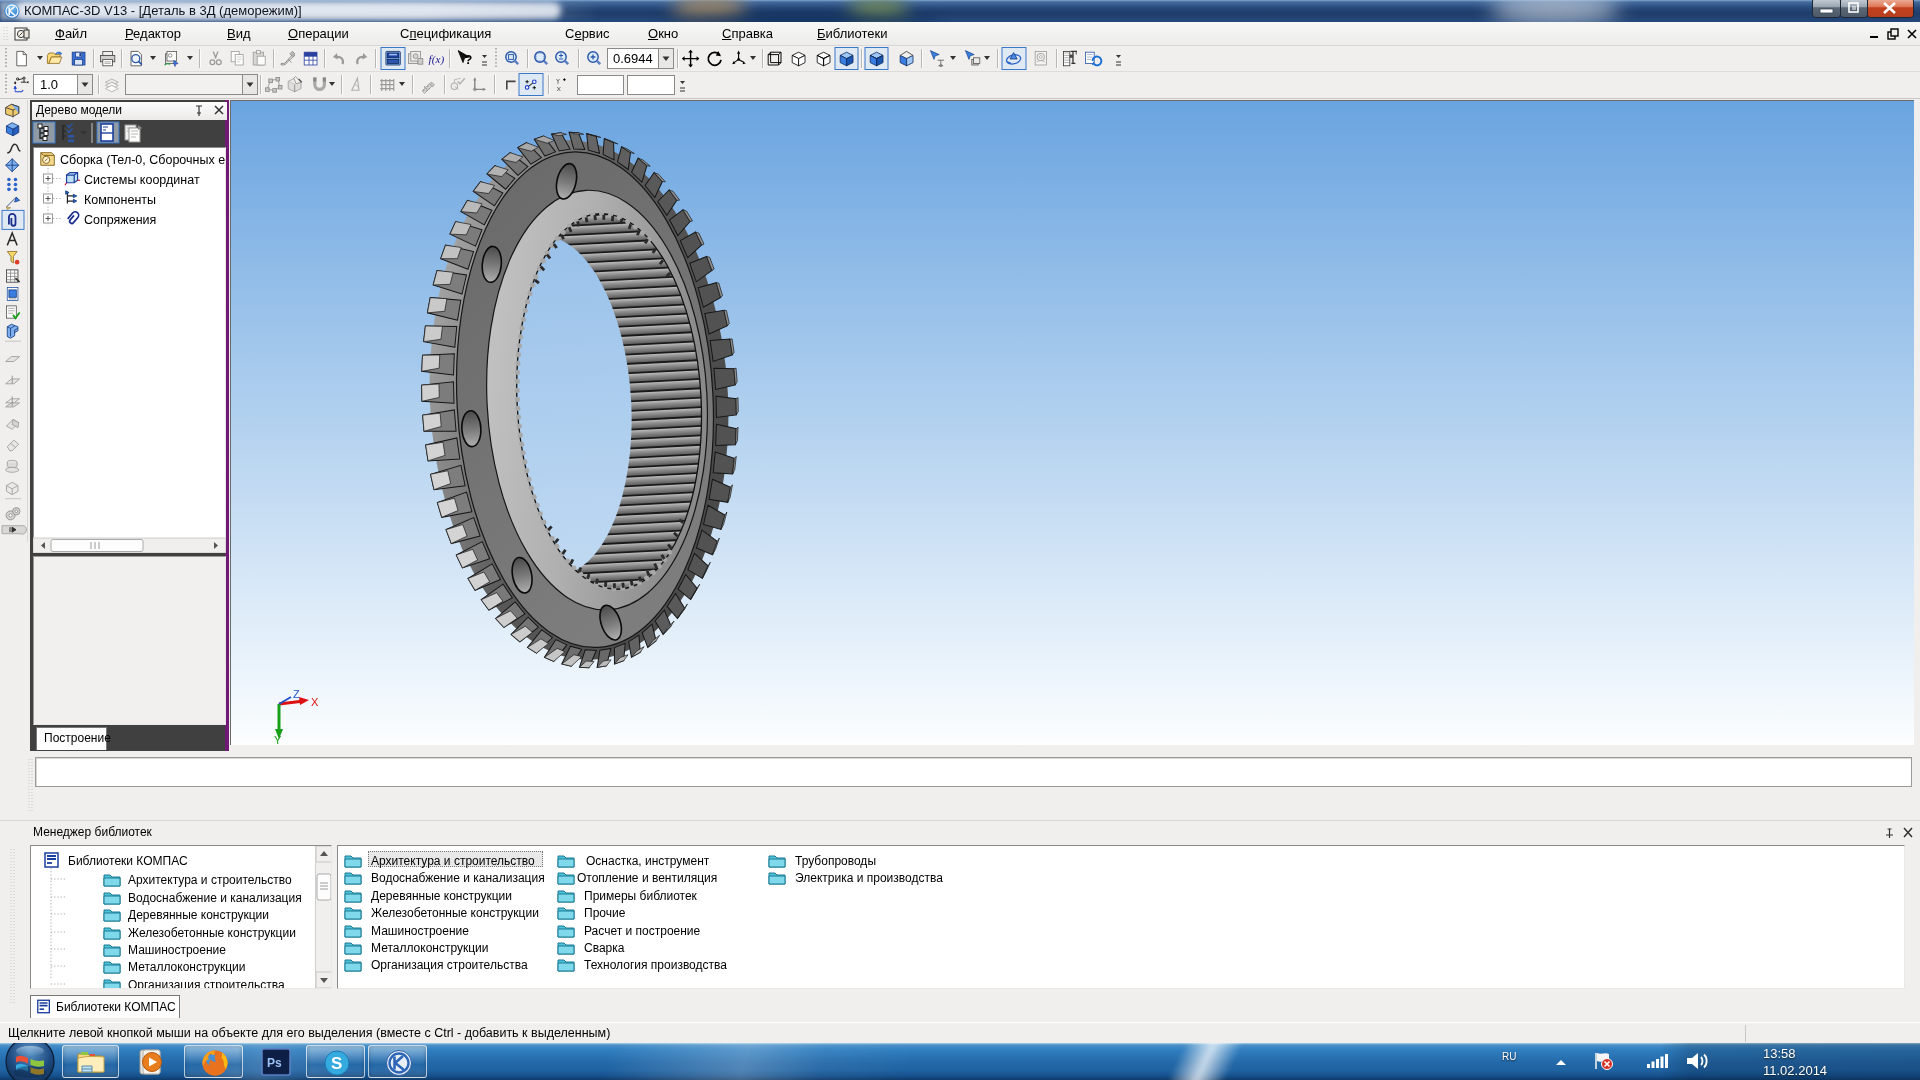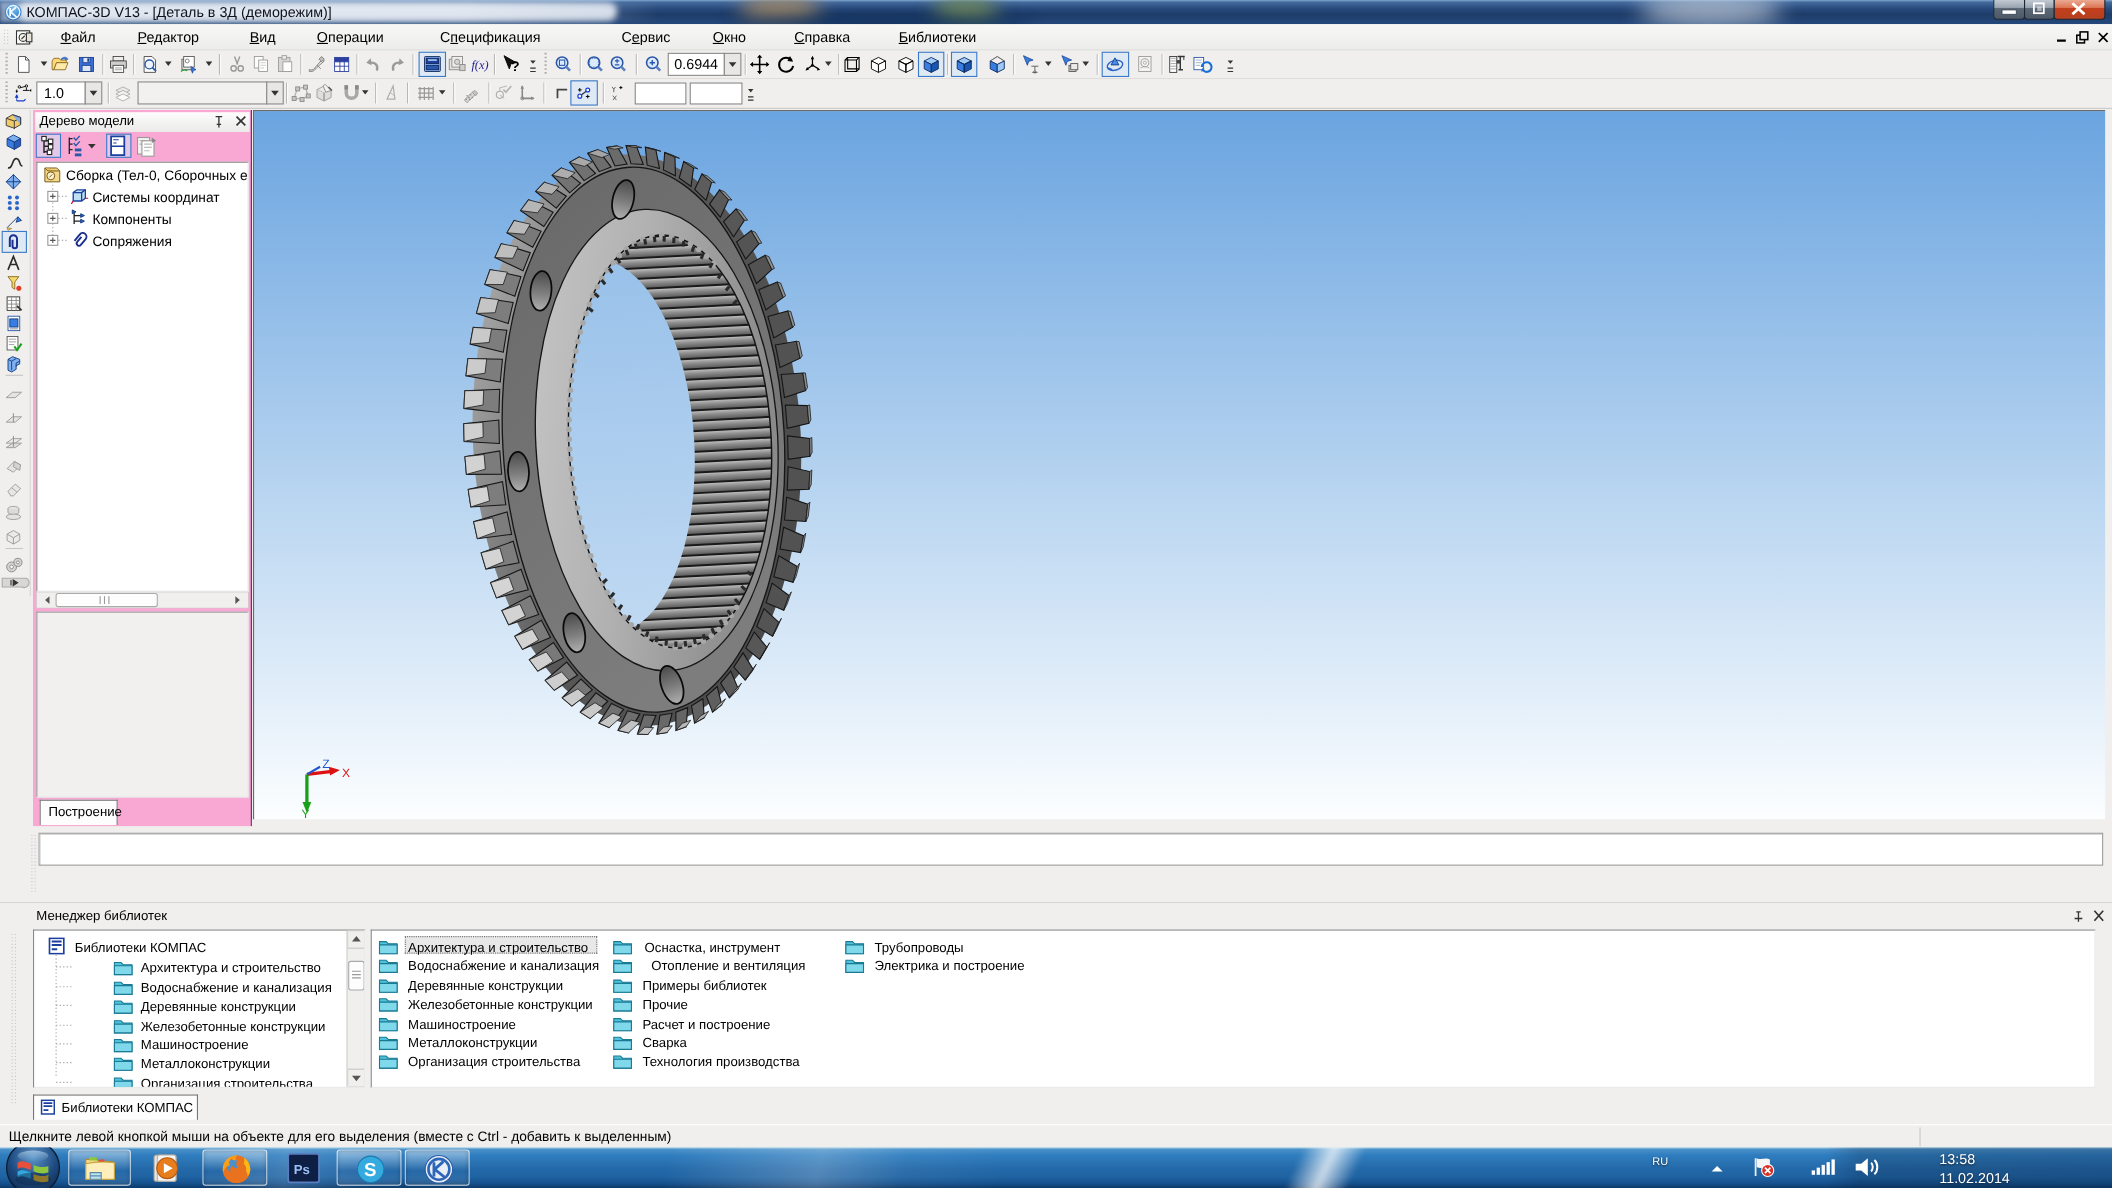--- a/index.html
+++ b/index.html
@@ -528,21 +528,21 @@
 <path d="M5 398.7 h16" stroke="#c6c5c3"></path>
 <g transform="translate(4,404.7) scale(0.82)">
       <circle cx="8" cy="13" r="5.5" fill="#d4d3d1" stroke="#888"></circle>
       <circle cx="8" cy="13" r="2" fill="#fff" stroke="#888"></circle>
       <circle cx="15" cy="8" r="4.5" fill="#d4d3d1" stroke="#888"></circle>
       <circle cx="15" cy="8" r="1.6" fill="#fff" stroke="#888"></circle>
     </g>
 <path d="M2 425.7 h22 a4 4 0 0 1 -4 8 h-18 z" fill="#d8d7d5" stroke="#aaa"></path>
     <path d="M10 427.2v5m2-5l4 2.5-4 2.5z" fill="#333" stroke="#333" stroke-width="1"></path>
 </svg>
-<div class="abs" style="left:30px;top:100px;width:199px;height:651px;background:#f9a8d4;border-right:1px solid #701a75">
+<div class="abs" style="left:30px;top:100px;width:199px;height:651px;background:#404040;border-right:4px solid #701a75">
  <div class="abs" style="left:2px;top:2px;width:195px;height:18px;background:linear-gradient(180deg,#fdfdfd,#ebeae9);font-size:12px;padding-left:4px;padding-top:1px">Дерево модели</div>
  <svg class="abs" style="left:163px;top:5px" width="32" height="12" viewBox="0 0 32 12">
       <path d="M3 1h6M6 1v7M4 8h4M6 8v3" stroke="#333" stroke-width="1.2" fill="none"></path>
       <path d="M22 1l8 8M30 1l-8 8" stroke="#333" stroke-width="1.5"></path>
     </svg>
  <svg class="abs" style="left:2px;top:21px" width="195" height="24" viewBox="0 0 195 24">
   <rect x="1" y="1" width="22" height="21" fill="#cfe3f8" fill-opacity="0.55" stroke="#3a79c8"></rect>
   <g transform="translate(3,2)">
         <path d="M5 2v14M5 5h6M5 10h6M5 15h4" stroke="#222" fill="none" stroke-width="1.3"></path>
         <rect x="3" y="1" width="4" height="4" fill="#fff" stroke="#222"></rect>
@@ -1053,21 +1053,21 @@
       <path d="M1 4h6l2 2h8v9H1z" fill="#4fc3d9" stroke="#1a7a94"></path>
       <path d="M1 7h16v8H1z" fill="#7fd9ea" stroke="#1a7a94"></path>
     </svg><span style="margin-left:9px">Организация строительства</span></div>
 <div class="libitem" style="left:557px;top:852px"><svg width="18" height="16" viewBox="0 0 18 16" style="vertical-align:-3px">
       <path d="M1 4h6l2 2h8v9H1z" fill="#4fc3d9" stroke="#1a7a94"></path>
       <path d="M1 7h16v8H1z" fill="#7fd9ea" stroke="#1a7a94"></path>
     </svg><span style="margin-left:11px">Оснастка, инструмент</span></div>
 <div class="libitem" style="left:557px;top:869px"><svg width="18" height="16" viewBox="0 0 18 16" style="vertical-align:-3px">
       <path d="M1 4h6l2 2h8v9H1z" fill="#4fc3d9" stroke="#1a7a94"></path>
       <path d="M1 7h16v8H1z" fill="#7fd9ea" stroke="#1a7a94"></path>
-    </svg><span style="margin-left:17px">Отопление и вентиляция</span></div>
+    </svg><span style="margin-left:2px">Отопление и вентиляция</span></div>
 <div class="libitem" style="left:557px;top:887px"><svg width="18" height="16" viewBox="0 0 18 16" style="vertical-align:-3px">
       <path d="M1 4h6l2 2h8v9H1z" fill="#4fc3d9" stroke="#1a7a94"></path>
       <path d="M1 7h16v8H1z" fill="#7fd9ea" stroke="#1a7a94"></path>
     </svg><span style="margin-left:9px">Примеры библиотек</span></div>
 <div class="libitem" style="left:557px;top:904px"><svg width="18" height="16" viewBox="0 0 18 16" style="vertical-align:-3px">
       <path d="M1 4h6l2 2h8v9H1z" fill="#4fc3d9" stroke="#1a7a94"></path>
       <path d="M1 7h16v8H1z" fill="#7fd9ea" stroke="#1a7a94"></path>
     </svg><span style="margin-left:9px">Прочие</span></div>
 <div class="libitem" style="left:557px;top:922px"><svg width="18" height="16" viewBox="0 0 18 16" style="vertical-align:-3px">
       <path d="M1 4h6l2 2h8v9H1z" fill="#4fc3d9" stroke="#1a7a94"></path>
@@ -1081,21 +1081,21 @@
       <path d="M1 4h6l2 2h8v9H1z" fill="#4fc3d9" stroke="#1a7a94"></path>
       <path d="M1 7h16v8H1z" fill="#7fd9ea" stroke="#1a7a94"></path>
     </svg><span style="margin-left:9px">Технология производства</span></div>
 <div class="libitem" style="left:768px;top:852px"><svg width="18" height="16" viewBox="0 0 18 16" style="vertical-align:-3px">
       <path d="M1 4h6l2 2h8v9H1z" fill="#4fc3d9" stroke="#1a7a94"></path>
       <path d="M1 7h16v8H1z" fill="#7fd9ea" stroke="#1a7a94"></path>
     </svg><span style="margin-left:9px">Трубопроводы</span></div>
 <div class="libitem" style="left:768px;top:869px"><svg width="18" height="16" viewBox="0 0 18 16" style="vertical-align:-3px">
       <path d="M1 4h6l2 2h8v9H1z" fill="#4fc3d9" stroke="#1a7a94"></path>
       <path d="M1 7h16v8H1z" fill="#7fd9ea" stroke="#1a7a94"></path>
-    </svg><span style="margin-left:9px">Электрика и построение</span></div>
+    </svg><span style="margin-left:9px">Электрика и производства</span></div>
 <div class="abs tab" style="left:30px;top:995px;width:150px;height:23px;padding:3px 0 0 5px;border-color:#777"><svg width="16" height="15" viewBox="0 0 18 16" style="vertical-align:-3px">
       <rect x="2" y="1" width="13" height="14" fill="#fff" stroke="#1a3f9e" stroke-width="1.5"></rect>
       <path d="M4 4h9M4 7h9" stroke="#1a3f9e" stroke-width="1.8"></path>
       <path d="M4 11h5" stroke="#1a3f9e" stroke-width="1.8"></path>
     </svg><span style="margin-left:4px">Библиотеки КОМПАС</span></div>
 <div class="abs" style="left:0;top:1022px;width:1920px;height:21px;background:#f0efee;border-top:1px solid #fff">
  <div class="abs" style="left:8px;top:3px;font-size:12.5px">Щелкните левой кнопкой мыши на объекте для его выделения (вместе с Ctrl - добавить к выделенным)</div>
  <div class="abs" style="left:1745px;top:2px;width:1px;height:17px;background:#c8c7c5"></div>
 </div>
 <div class="abs" style="left:0;top:1043px;width:1920px;height:37px;overflow:hidden;background:linear-gradient(180deg,#a8d4e8 0,#4a90c8 2px,#2f7ec0 7px,#2a74b4 13px,#2368a8 20px,#1f63a2 27px,#15508c 33px,#0d3a6a 37px)">

